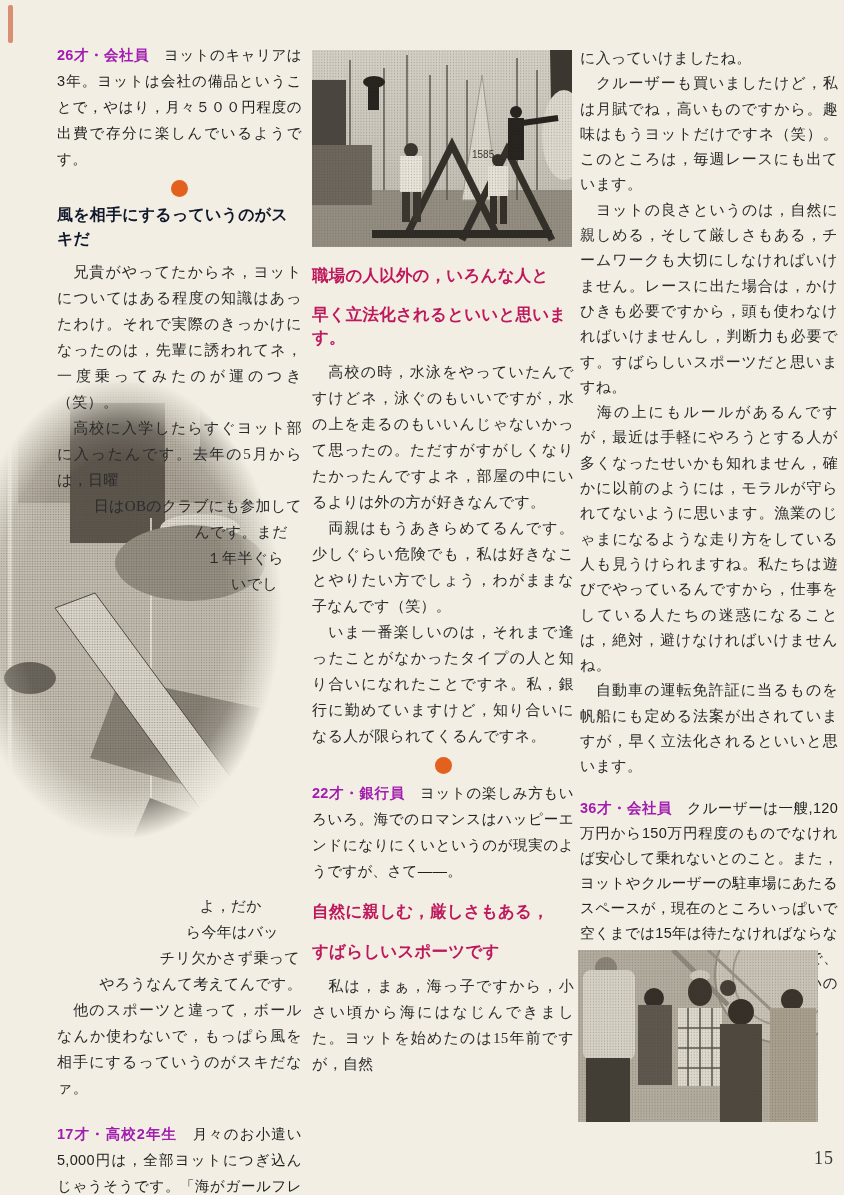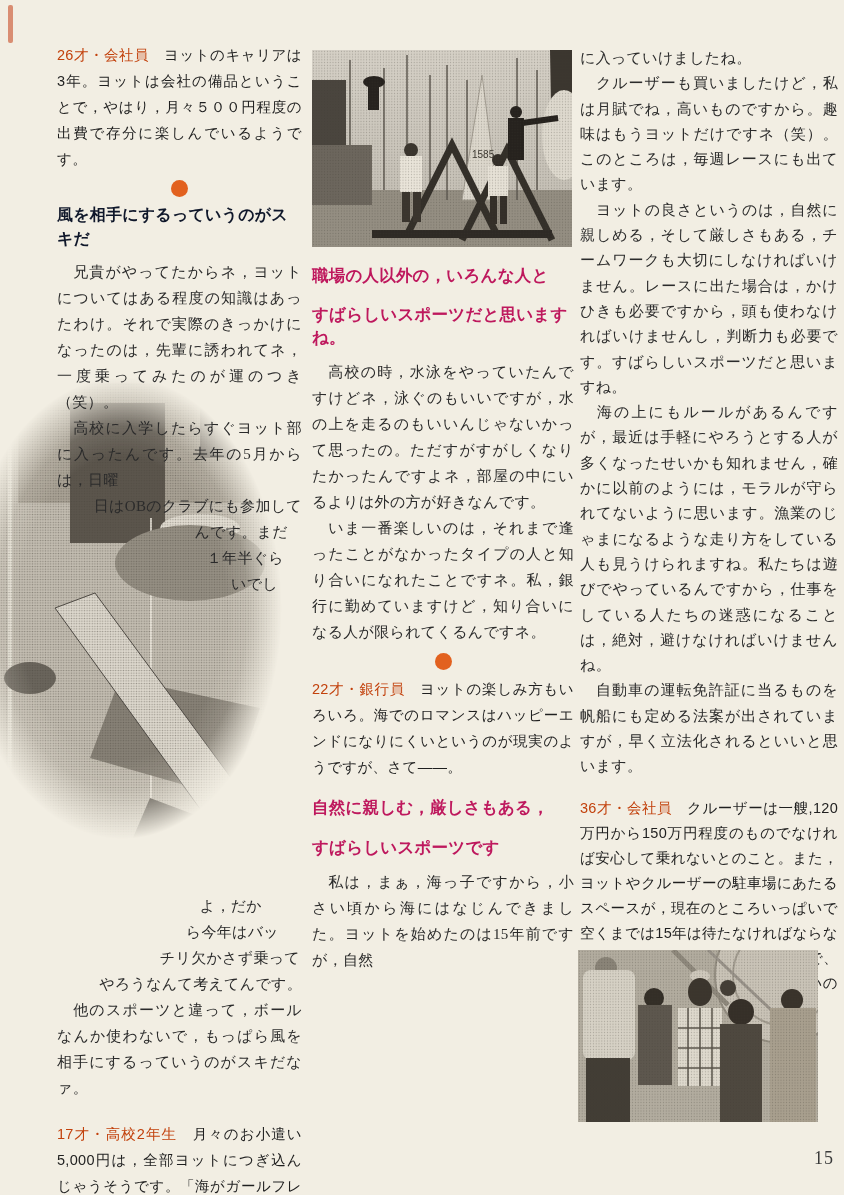--- a/index.html
+++ b/index.html
@@ -7,21 +7,21 @@
         font-family:"Liberation Serif","DejaVu Serif",serif;color:#2b2b2b;}
   .edge-mark{position:absolute;left:8px;top:5px;width:5px;height:38px;background:#d98d72;border-radius:2px;}
   .col{position:absolute;z-index:2;}
   .col1{left:57px;top:42px;width:245px;}
   .col2{left:312px;top:50px;width:262px;}
   .col3{left:580px;top:46px;width:258px;}
   p{margin:0;}
   .serif-p{font-size:15px;line-height:26px;text-align:justify;text-justify:inter-character;letter-spacing:.3px;}
   .gothic-p{font-size:14.5px;line-height:26px;text-align:justify;text-justify:inter-character;
             letter-spacing:.3px;color:#1f1f1f;font-family:"Liberation Sans","DejaVu Sans",sans-serif;}
-  .lead{font-weight:normal;color:#c2410c;margin-top:44px;}
+  .lead{font-weight:bold;color:#a21caf;margin-top:44px;}
   .heading{font-family:"Liberation Sans","DejaVu Sans",sans-serif;font-weight:bold;font-size:16px;
            line-height:24px;color:#0f172a;margin:4px 0 8px 0;letter-spacing:.2px;}
   .heading2{font-family:"Liberation Sans","DejaVu Sans",sans-serif;font-weight:bold;font-size:16.5px;
             line-height:23px;color:#be185d;letter-spacing:.2px;}
   .dot{width:17px;height:17px;border-radius:50%;margin:8px auto 6px auto;}
   .wrapline{font-size:15px;line-height:26px;letter-spacing:.3px;text-align:right;}
   .photo-spacer{height:296px;}
   .mb10{margin-bottom:10px;} .mb6{margin-bottom:6px;} .mt20{margin-top:20px;} .mt16{margin-top:16px;}
   .photo{display:block;}
   .photo-top{width:260px;height:197px;margin-bottom:12px;}
@@ -125,22 +125,23 @@
         <rect x="90" y="142" width="8" height="30" fill="#3a352e"></rect>
         <rect x="101" y="142" width="8" height="30" fill="#3a352e"></rect>
         <circle cx="186" cy="110" r="6" fill="#332e28"></circle>
         <rect x="176" y="116" width="20" height="30" fill="#e6e1d6"></rect>
         <rect x="178" y="146" width="7" height="28" fill="#332e28"></rect>
         <rect x="188" y="146" width="7" height="28" fill="#332e28"></rect>
         <rect width="260" height="197" fill="url(#ht2)"></rect>
       </svg>
     </div>
     <h3 class="heading2">職場の人以外の，いろんな人と</h3>
-    <h3 class="heading2 mb10">すばらしいスポーツだと思いますね。</h3>
+    <h3 class="heading2 mb10">早く立法化されるといいと思います。</h3>
     <p class="serif-p">　高校の時，水泳をやっていたんですけどネ，泳ぐのもいいですが，水の上を走るのもいいんじゃないかって思ったの。ただすがすがしくなりたかったんですよネ，部屋の中にいるよりは外の方が好きなんです。</p>
+    <p class="serif-p">　両親はもうあきらめてるんです。少しぐらい危険でも，私は好きなことやりたい方でしょう，わがままな子なんです（笑）。</p>
     <p class="serif-p">　いま一番楽しいのは，それまで逢ったことがなかったタイプの人と知り合いになれたことですネ。私，銀行に勤めていますけど，知り合いになる人が限られてくるんですネ。</p>
     <div class="dot" style="background: rgb(226, 97, 31);"></div>
     <p class="gothic-p"><span class="lead">22才・銀行員</span><span>　ヨットの楽しみ方もいろいろ。海でのロマンスはハッピーエンドになりにくいというのが現実のようですが、さて――。</span></p>
     <h3 class="heading2 mt16">自然に親しむ，厳しさもある，</h3>
     <h3 class="heading2 mb10">すばらしいスポーツです</h3>
     <p class="serif-p">　私は，まぁ，海っ子ですから，小さい頃から海にはなじんできました。ヨットを始めたのは15年前ですが，自然</p>
   </div>
 
   <div class="col col3">
     <p class="serif-p" style="line-height:25.3px">に入っていけましたね。</p>

